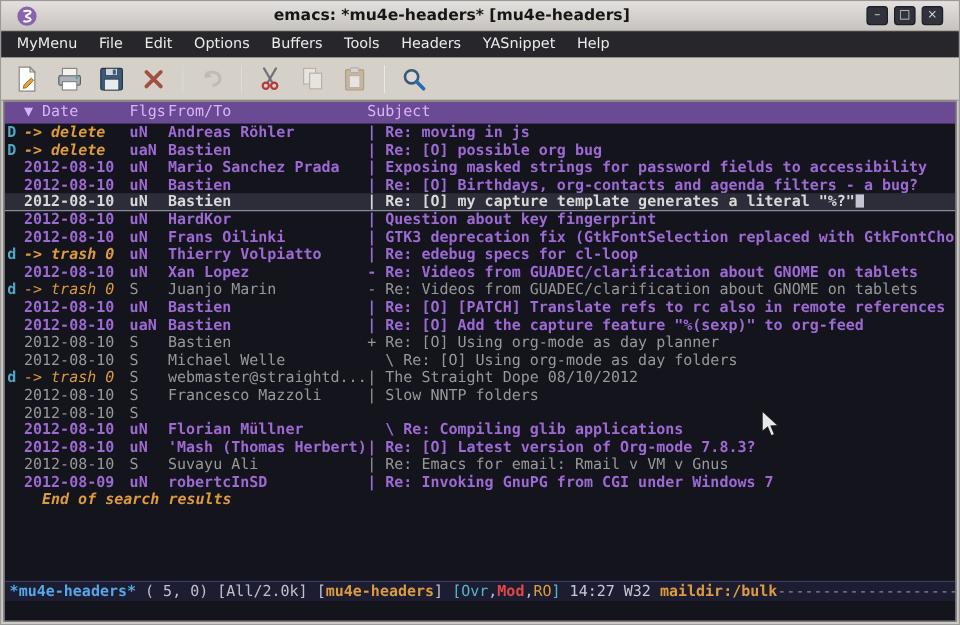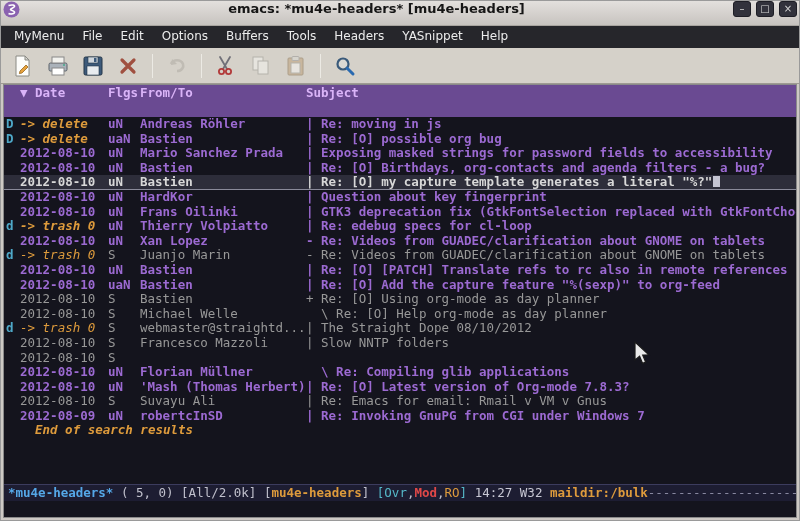--- a/index.html
+++ b/index.html
@@ -2,38 +2,38 @@
 <html style="--background: #14141d; --unread: #9c6ad2; --read: #989898; --marked: #de9b3c; --header-bg: #6a4a92; --header-fg: #dab4f8; --mark-fg: #4ea8c8; --current-bg: #2d2d3a; --current-fg: #d8d8d8; --modeline-bg: #1d1d32;"><head>
 <meta charset="utf-8">
 <style>
   * { margin:0; padding:0; box-sizing:border-box; }
   html,body { width:800px; height:521px; overflow:hidden; }
   body { position:relative; font-family:"DejaVu Sans Mono", monospace; background:#3a3a3a; }
 
   .window { width:800px; height:521px; display:flex; flex-direction:column; background:#cdc9c4; border:1px solid #9a9a9a; }
 
   
-  .titlebar { height:25px; background:linear-gradient(#e3e0dd,#c7c3bf); display:flex; padding:0 2px; gap:5px; flex:none; border-bottom:1px solid #a8a49f; }
+  .titlebar { height:25px; background:linear-gradient(#e3e0dd,#c7c3bf); display:flex; align-items:center; padding:0 13px; gap:5px; flex:none; border-bottom:1px solid #a8a49f; }
   .title-text { flex:1; text-align:center; font-family:"DejaVu Sans", sans-serif; font-size:13px; font-weight:bold; color:#161616; }
   .win-btn { width:18px; height:16px; background:#32323c; border:1px solid #1e1e26; border-radius:3px; color:#d6d6d6; font-family:"DejaVu Sans", sans-serif; font-size:10px; line-height:14px; text-align:center; }
 
   
   .menubar { height:22px; background:#26262b; display:flex; align-items:flex-start; padding:0 4px; flex:none; }
   .menu-item { color:#ececec; font-family:"DejaVu Sans", sans-serif; font-size:12px; padding:3px 9px; white-space:nowrap; }
 
   
   .toolbar { height:36px; background:#d5d1c9; display:flex; align-items:center; padding:0 8px; gap:7px; flex:none; border-bottom:1px solid #9e9a92; }
   .tb-btn { width:28px; height:28px; display:flex; align-items:center; justify-content:center; border-radius:3px; }
   .tb-btn.disabled { opacity:.45; }
   .tb-sep { width:1px; height:24px; background:#a8a49c; border-right:1px solid #eceae4; margin:0 3px; flex:none; }
 
   
   .app-body { flex:1; margin:0 2px 2px; border:1px solid #8a8a8a; background:var(--background); display:flex; flex-direction:column; overflow:hidden; }
 
-  .header-line { display:flex; height:32px; line-height:15px; flex:none; background:var(--header-bg); color:var(--header-fg); font-weight:bold; font-size:12.5px; white-space:pre; overflow:hidden; }
+  .header-line { display:flex; height:18px; line-height:15px; flex:none; background:var(--header-bg); color:var(--header-fg); font-weight:normal; font-size:12.5px; white-space:pre; overflow:hidden; }
 
   .message-list { flex:1; overflow:hidden; }
 
   .msg-row { display:flex; height:14.6px; line-height:14.6px; font-size:12.5px; white-space:pre; overflow:hidden; }
   .cell { flex:none; overflow:hidden; }
   .mark-cell { width:16px; padding-left:2px; color:var(--mark-fg); font-weight:bold; }
   .date-cell { width:88px; }
   .flags-cell { width:32px; }
   .from-cell { width:166px; }
   .subject-cell { flex:1; }
@@ -162,21 +162,21 @@
         <div class="msg-row unread"><span class="cell mark-cell"></span><span class="cell date-cell">2012-08-10</span><span class="cell flags-cell">uN</span><span class="cell from-cell">Bastien</span><span class="cell subject-cell">| Re: [O] Birthdays, org-contacts and agenda filters - a bug?</span></div>
         <div class="msg-row current"><span class="cell mark-cell"></span><span class="cell date-cell">2012-08-10</span><span class="cell flags-cell">uN</span><span class="cell from-cell">Bastien</span><span class="cell subject-cell">| Re: [O] my capture template generates a literal "%?"</span></div>
         <div class="msg-row unread"><span class="cell mark-cell"></span><span class="cell date-cell">2012-08-10</span><span class="cell flags-cell">uN</span><span class="cell from-cell">HardKor</span><span class="cell subject-cell">| Question about key fingerprint</span></div>
         <div class="msg-row unread"><span class="cell mark-cell"></span><span class="cell date-cell">2012-08-10</span><span class="cell flags-cell">uN</span><span class="cell from-cell">Frans Oilinki</span><span class="cell subject-cell">| GTK3 deprecation fix (GtkFontSelection replaced with GtkFontChooser)</span></div>
         <div class="msg-row unread"><span class="cell mark-cell">d</span><span class="cell date-cell marked">-&gt; trash 0</span><span class="cell flags-cell">uN</span><span class="cell from-cell">Thierry Volpiatto</span><span class="cell subject-cell">| Re: edebug specs for cl-loop</span></div>
         <div class="msg-row unread"><span class="cell mark-cell"></span><span class="cell date-cell">2012-08-10</span><span class="cell flags-cell">uN</span><span class="cell from-cell">Xan Lopez</span><span class="cell subject-cell">- Re: Videos from GUADEC/clarification about GNOME on tablets</span></div>
         <div class="msg-row read"><span class="cell mark-cell">d</span><span class="cell date-cell marked">-&gt; trash 0</span><span class="cell flags-cell">S</span><span class="cell from-cell">Juanjo Marin</span><span class="cell subject-cell">- Re: Videos from GUADEC/clarification about GNOME on tablets</span></div>
         <div class="msg-row unread"><span class="cell mark-cell"></span><span class="cell date-cell">2012-08-10</span><span class="cell flags-cell">uN</span><span class="cell from-cell">Bastien</span><span class="cell subject-cell">| Re: [O] [PATCH] Translate refs to rc also in remote references</span></div>
         <div class="msg-row unread"><span class="cell mark-cell"></span><span class="cell date-cell">2012-08-10</span><span class="cell flags-cell">uaN</span><span class="cell from-cell">Bastien</span><span class="cell subject-cell">| Re: [O] Add the capture feature "%(sexp)" to org-feed</span></div>
         <div class="msg-row read"><span class="cell mark-cell"></span><span class="cell date-cell">2012-08-10</span><span class="cell flags-cell">S</span><span class="cell from-cell">Bastien</span><span class="cell subject-cell">+ Re: [O] Using org-mode as day planner</span></div>
-        <div class="msg-row read"><span class="cell mark-cell"></span><span class="cell date-cell">2012-08-10</span><span class="cell flags-cell">S</span><span class="cell from-cell">Michael Welle</span><span class="cell subject-cell">  \ Re: [O] Help org-mode as day planner</span></div>
+        <div class="msg-row read"><span class="cell mark-cell"></span><span class="cell date-cell">2012-08-10</span><span class="cell flags-cell">S</span><span class="cell from-cell">Michael Welle</span><span class="cell subject-cell">  \ Re: [O] Using org-mode as day folders</span></div>
         <div class="msg-row read"><span class="cell mark-cell">d</span><span class="cell date-cell marked">-&gt; trash 0</span><span class="cell flags-cell">S</span><span class="cell from-cell">webmaster@straightd...</span><span class="cell subject-cell">| The Straight Dope 08/10/2012</span></div>
         <div class="msg-row read"><span class="cell mark-cell"></span><span class="cell date-cell">2012-08-10</span><span class="cell flags-cell">S</span><span class="cell from-cell">Francesco Mazzoli</span><span class="cell subject-cell">| Slow NNTP folders</span></div>
         <div class="msg-row read"><span class="cell mark-cell"></span><span class="cell date-cell">2012-08-10</span><span class="cell flags-cell">S</span></div>
         <div class="msg-row unread"><span class="cell mark-cell"></span><span class="cell date-cell">2012-08-10</span><span class="cell flags-cell">uN</span><span class="cell from-cell">Florian Müllner</span><span class="cell subject-cell">  \ Re: Compiling glib applications</span></div>
         <div class="msg-row unread"><span class="cell mark-cell"></span><span class="cell date-cell">2012-08-10</span><span class="cell flags-cell">uN</span><span class="cell from-cell">'Mash (Thomas Herbert)</span><span class="cell subject-cell">| Re: [O] Latest version of Org-mode 7.8.3?</span></div>
         <div class="msg-row read"><span class="cell mark-cell"></span><span class="cell date-cell">2012-08-10</span><span class="cell flags-cell">S</span><span class="cell from-cell">Suvayu Ali</span><span class="cell subject-cell">| Re: Emacs for email: Rmail v VM v Gnus</span></div>
         <div class="msg-row unread"><span class="cell mark-cell"></span><span class="cell date-cell">2012-08-09</span><span class="cell flags-cell">uN</span><span class="cell from-cell">robertcInSD</span><span class="cell subject-cell">| Re: Invoking GnuPG from CGI under Windows 7</span></div>
         <div class="end-text">End of search results</div>
       </div>
     <div class="mode-line"><span style="color: rgb(85, 168, 232); font-weight: bold;">*mu4e-headers*</span><span style="color: rgb(192, 192, 204);"> ( 5, 0) </span><span style="color: rgb(192, 192, 204);">[All/2.0k] </span><span style="color: rgb(192, 192, 204);">[</span><span style="color: rgb(222, 155, 60); font-weight: bold;">mu4e-headers</span><span style="color: rgb(192, 192, 204);">] </span><span style="color: rgb(85, 184, 200);">[</span><span style="color: rgb(85, 184, 200);">Ovr</span><span style="color: rgb(192, 192, 204);">,</span><span style="color: rgb(224, 72, 72); font-weight: bold;">Mod</span><span style="color: rgb(192, 192, 204);">,</span><span style="color: rgb(222, 155, 60);">RO</span><span style="color: rgb(85, 184, 200);">] </span><span style="color: rgb(200, 200, 212);">14:27 W32 </span><span style="color: rgb(222, 155, 60); font-weight: bold;">maildir:/bulk</span><span style="color: rgb(136, 136, 160);">--------------------------------------</span></div>

